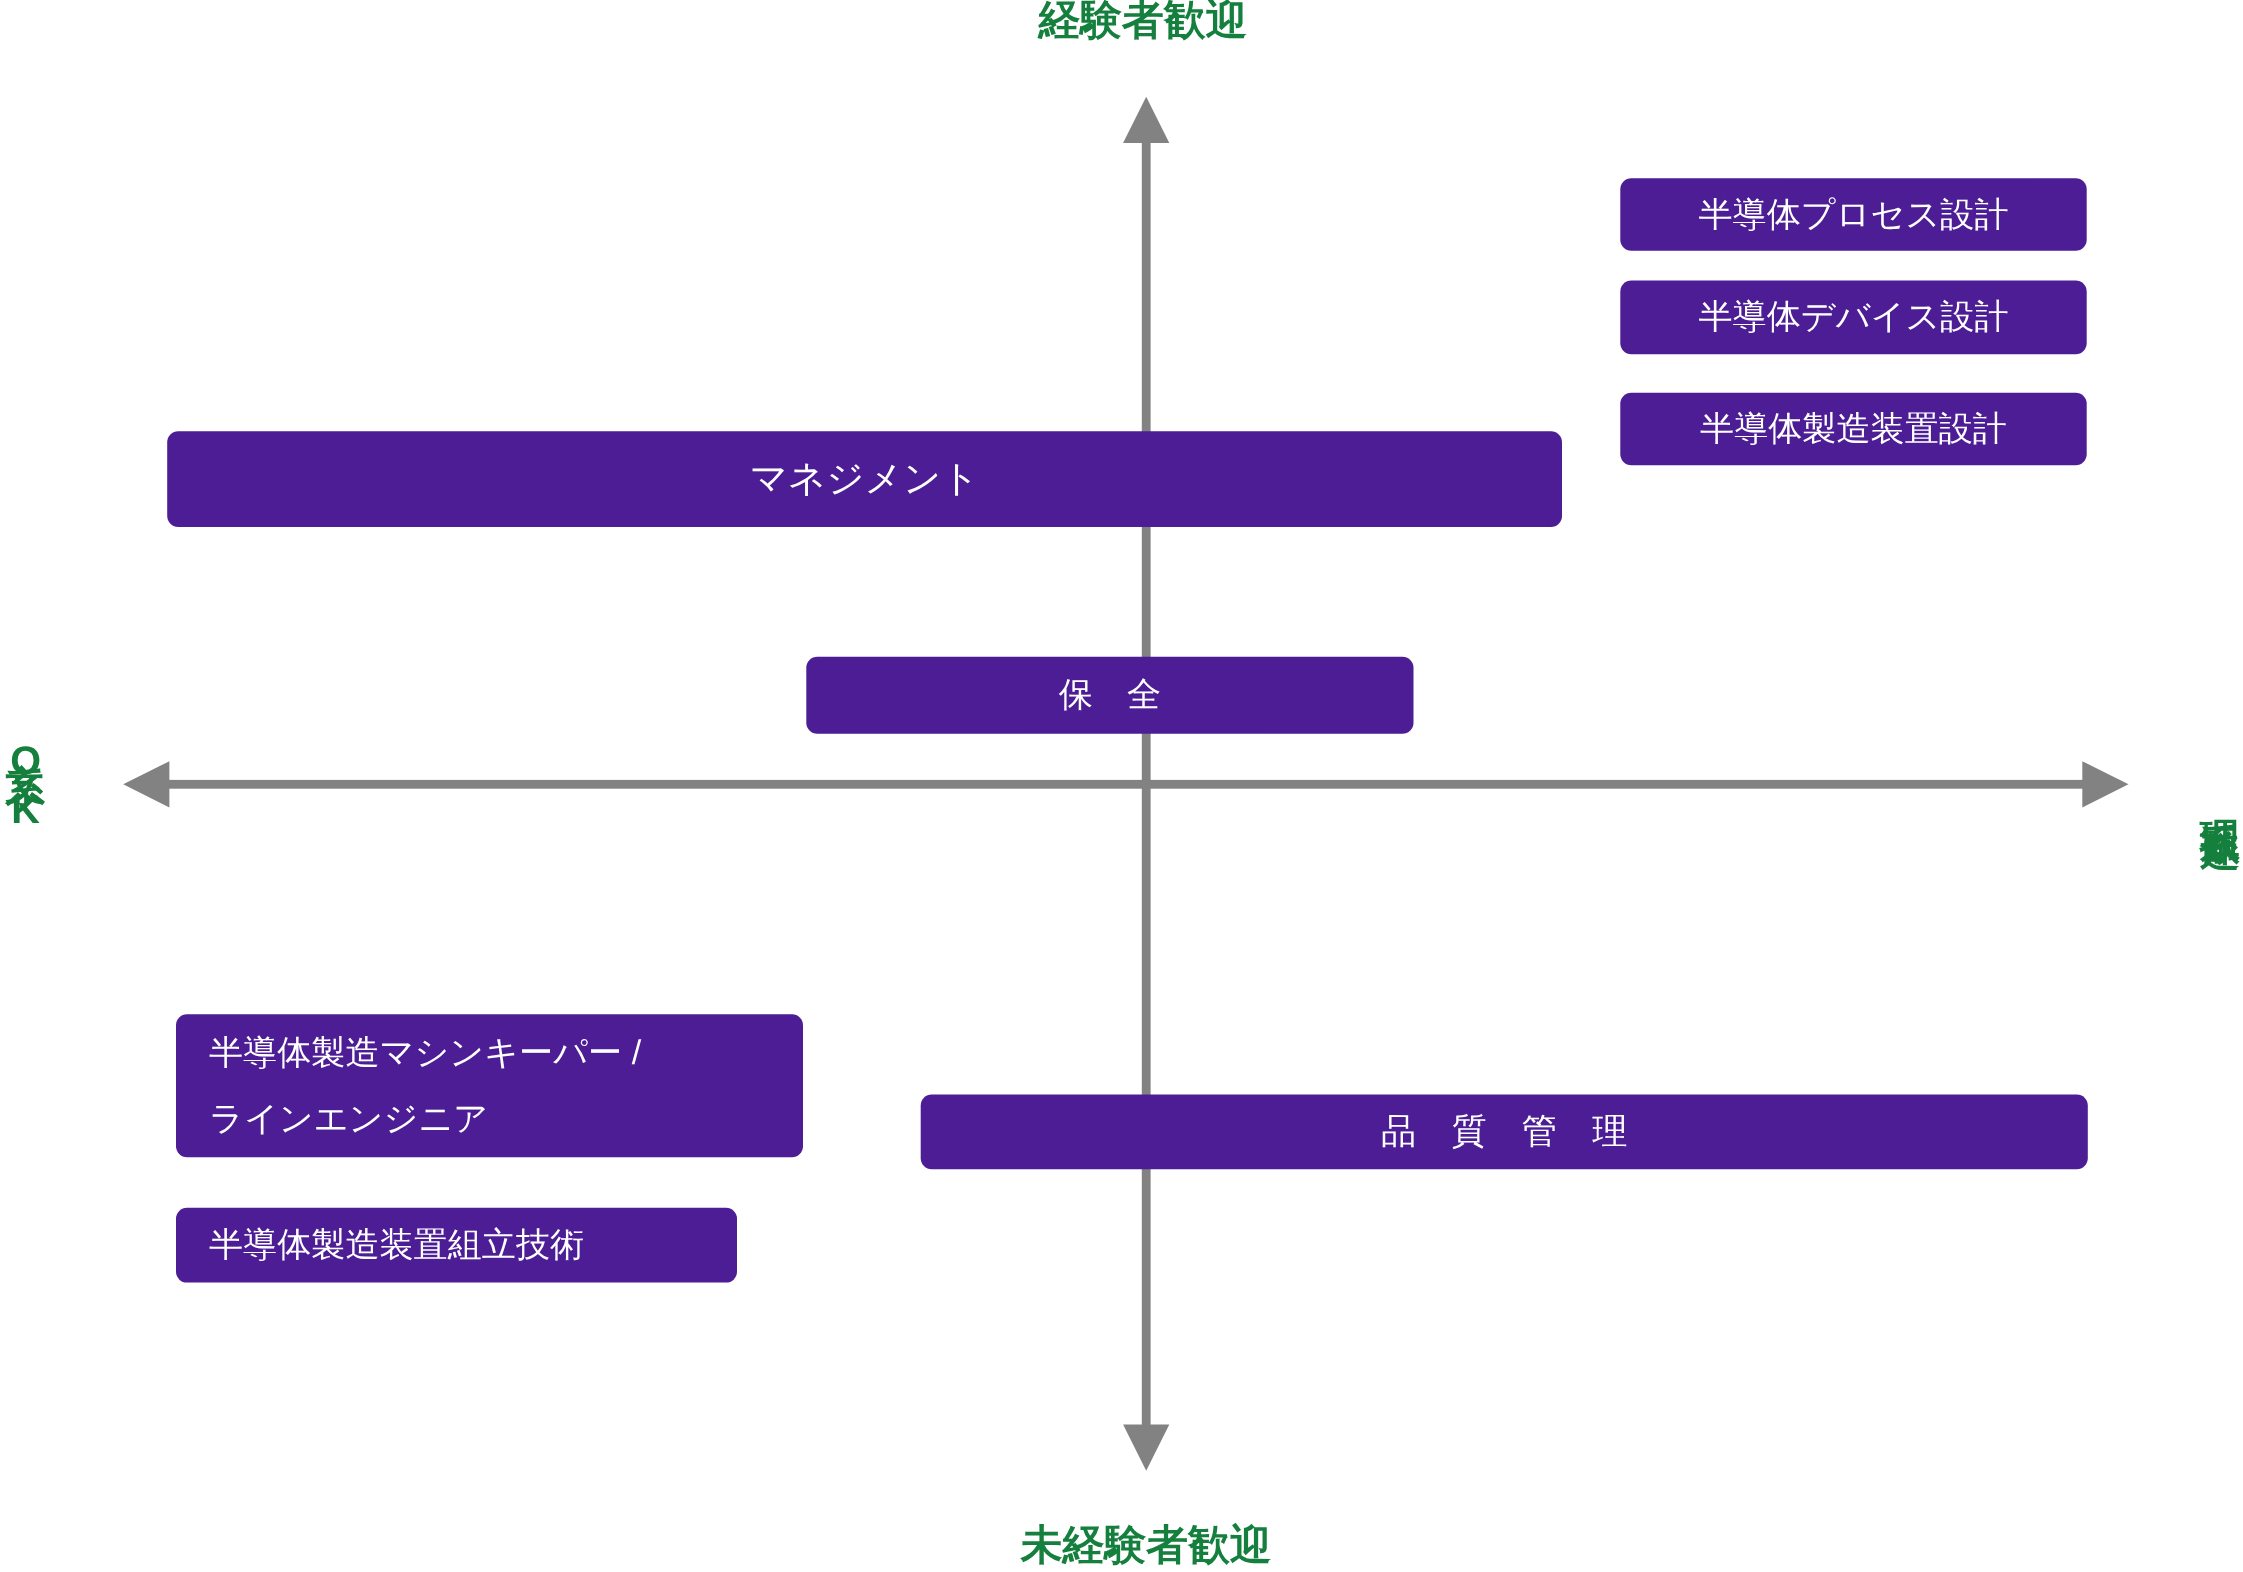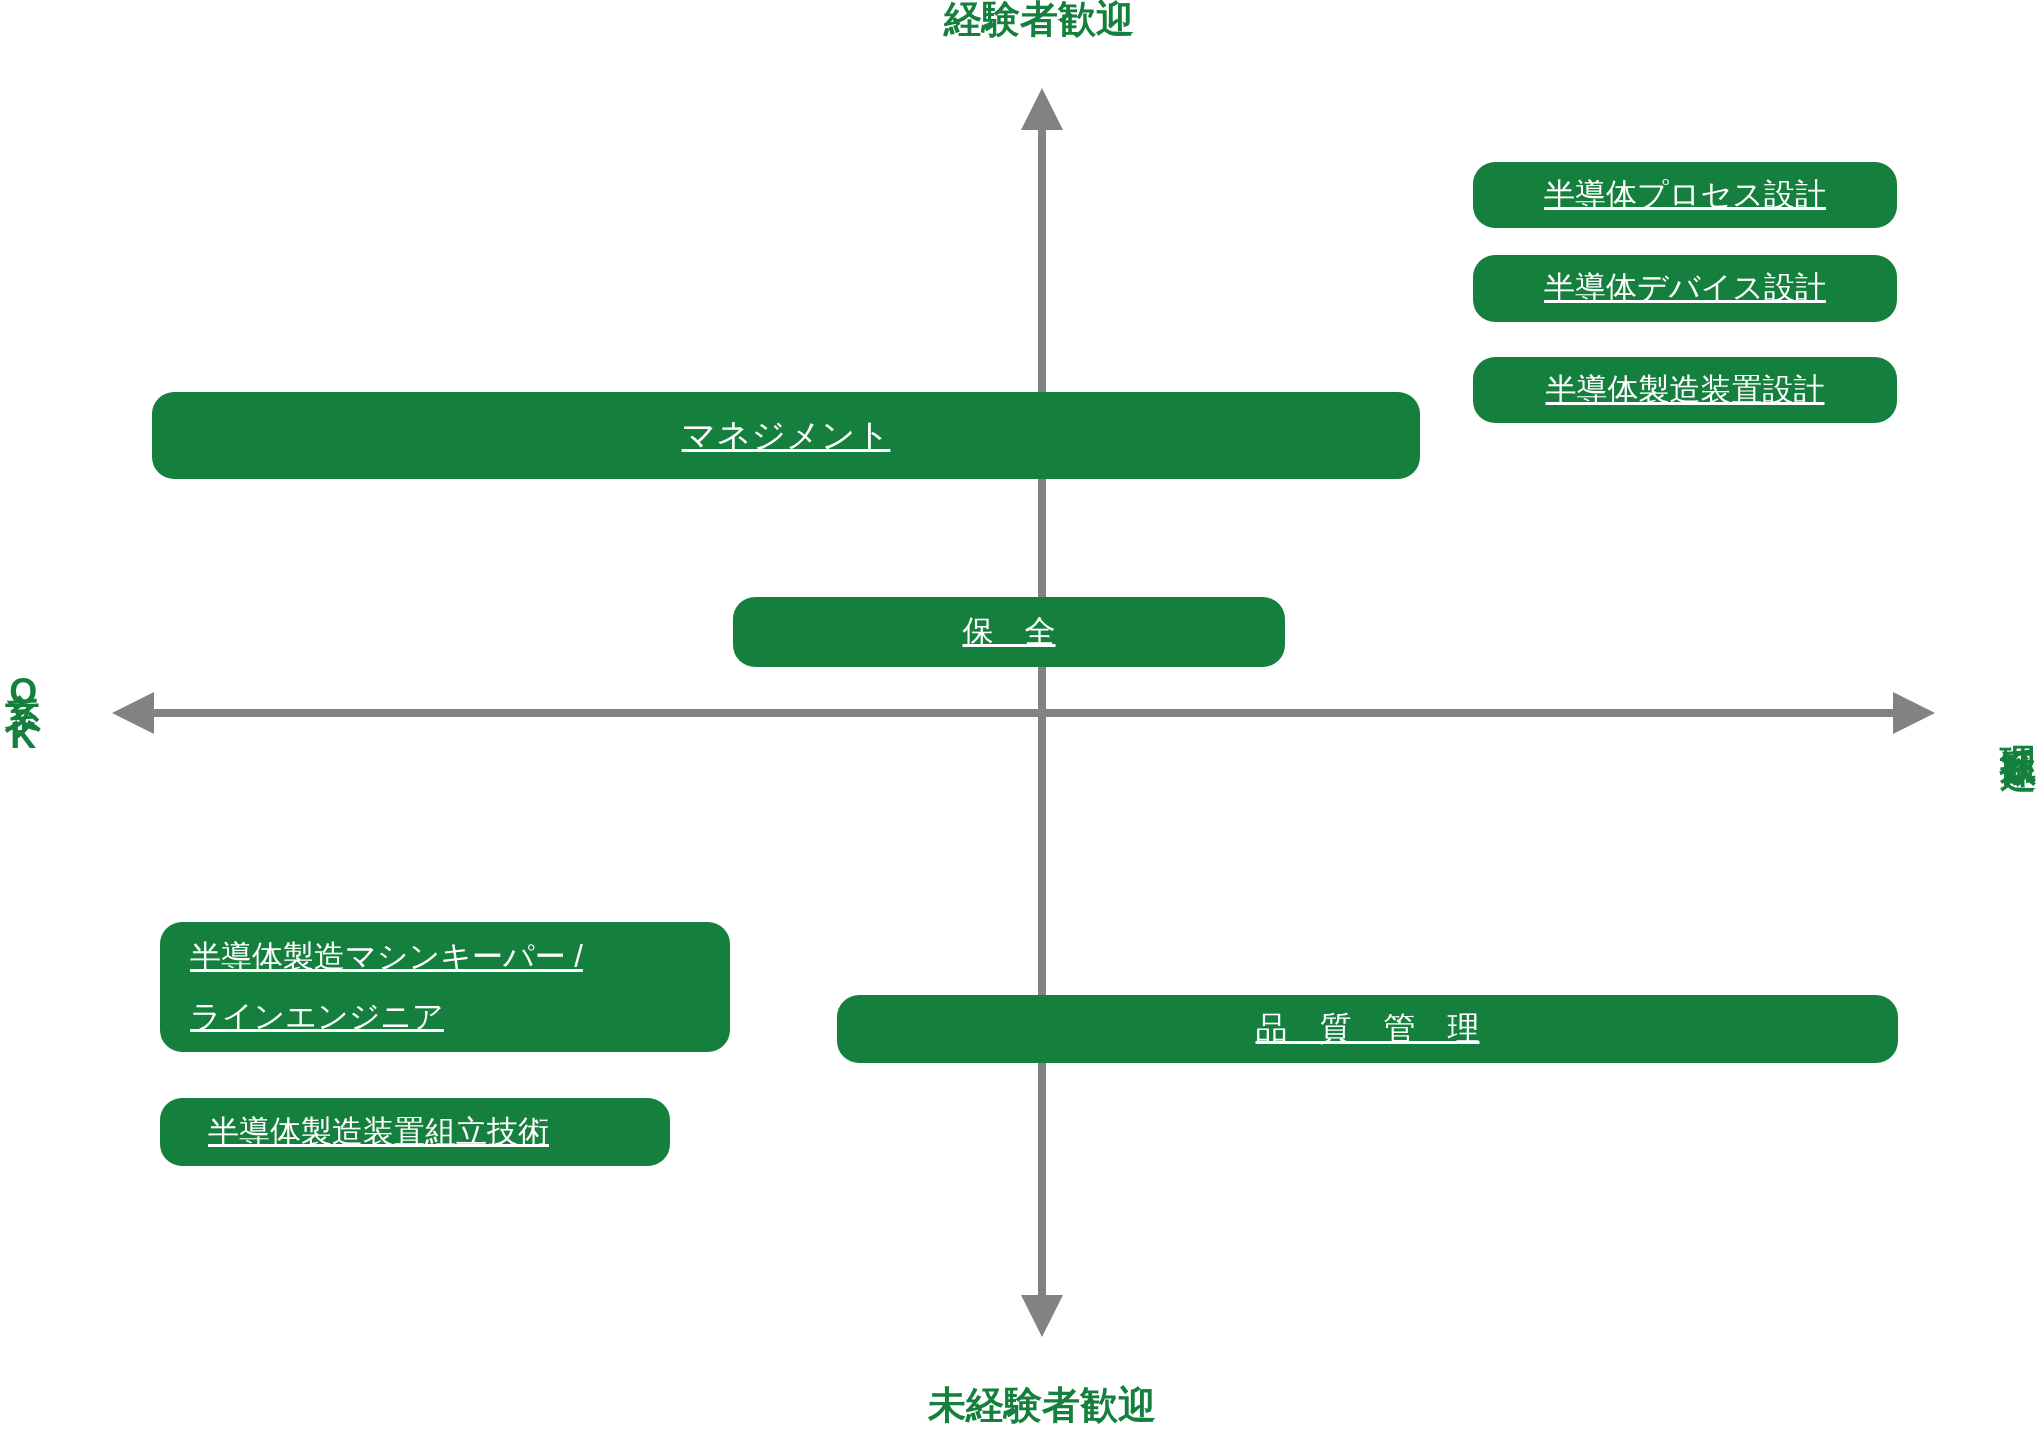--- a/index.html
+++ b/index.html
@@ -60,45 +60,44 @@
     text-orientation: upright;
     font-size: 36px;
     letter-spacing: 3px;
   }
   .axis-label-left  { left: 4px;  top: 712px; transform: translateY(-50%); }
   .axis-label-right { right: 2px; top: 722px; transform: translateY(-50%); }
 
   
   .jobbox {
     position: absolute;
-    background: #15803d;
+    background: #4c1d95;
     color: #ffffff;
-    border-radius: 22px;
+    border-radius: 10px;
     display: flex;
     align-items: center;
     justify-content: center;
     font-size: 31px;
     line-height: 1.3;
     white-space: nowrap;
-    text-decoration: underline;
   }
   .box-process          { left: 1473px; top: 162px;  width: 424px;  height: 66px; }
   .box-device           { left: 1473px; top: 255px;  width: 424px;  height: 67px; }
   .box-equip-design     { left: 1473px; top: 357px;  width: 424px;  height: 66px; }
   .box-management       { left: 152px;  top: 392px;  width: 1268px; height: 87px; font-size: 34px; }
   .box-maintenance      { left: 733px;  top: 597px;  width: 552px;  height: 70px; }
   .box-machine-keeper   {
     left: 160px; top: 922px; width: 570px; height: 130px;
     justify-content: flex-start;
     padding: 0 30px;
     white-space: pre-line;
     line-height: 1.95;
   }
   .box-assembly         { left: 160px;  top: 1098px; width: 510px;  height: 68px;
-                          justify-content: flex-start; padding-left: 48px; }
+                          justify-content: flex-start; padding-left: 30px; }
   .box-quality          { left: 837px;  top: 995px;  width: 1061px; height: 68px; font-size: 32px; }
   .box-production       { left: 837px;  top: 1103px; width: 1061px; height: 69px; font-size: 32px; }
 </style>
 </head>
 <body>
 
 <div class="canvas">
 
   <div class="axis-stem axis-v"></div>
   <div class="axis-stem axis-h"></div>

